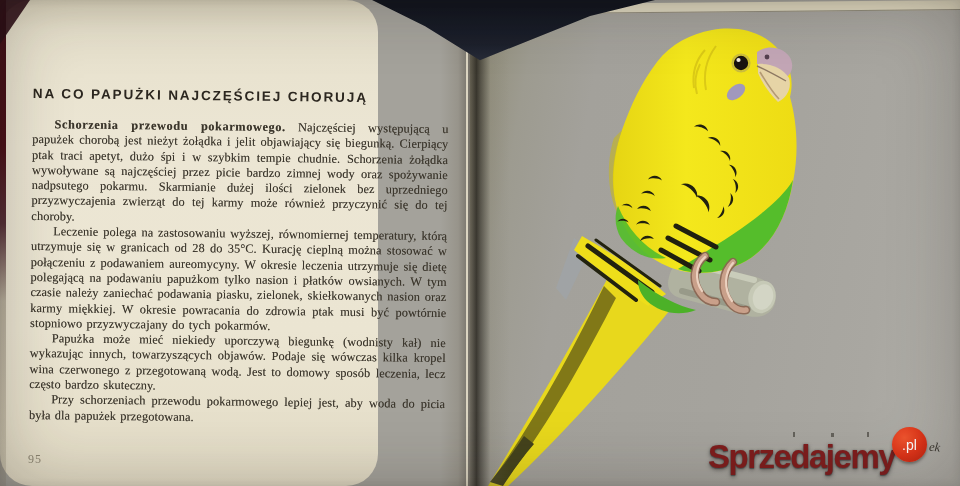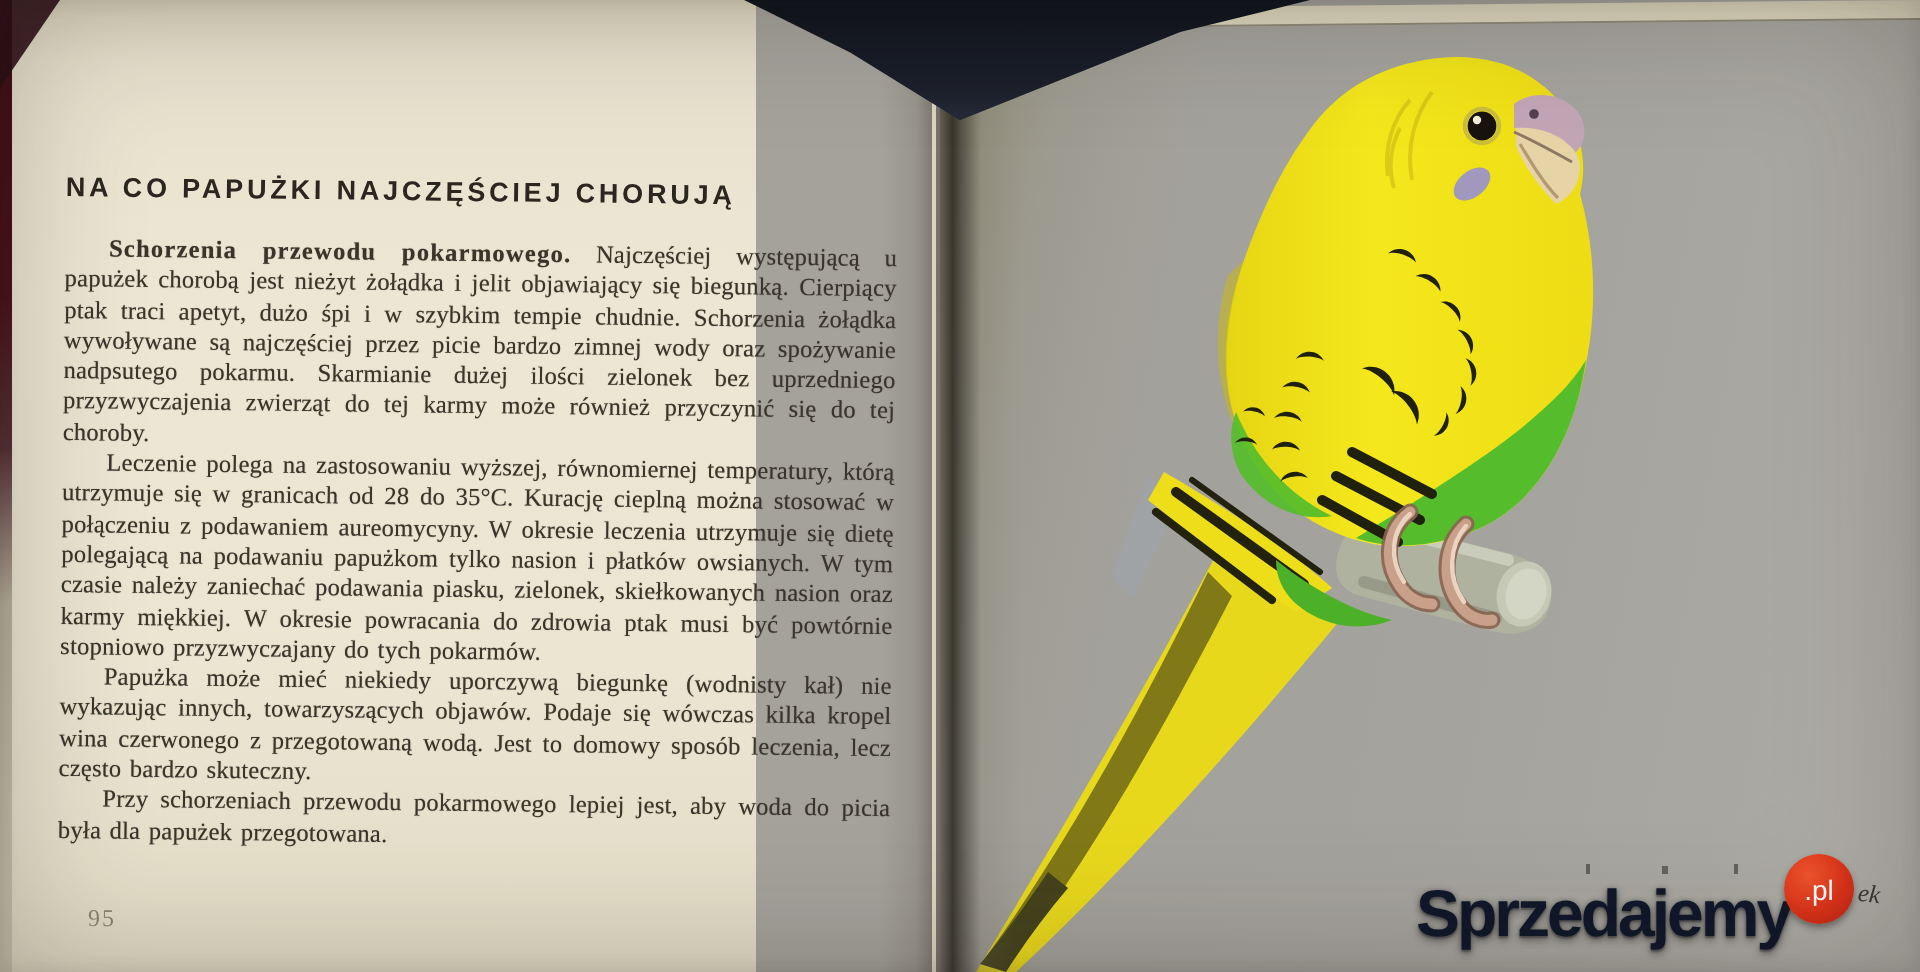--- a/index.html
+++ b/index.html
@@ -5,39 +5,40 @@
   html,body{margin:0;padding:0;background:#777;}
   .photo{
     position:relative;width:960px;height:486px;overflow:hidden;
     background:#a4a29b;
     font-family:"Liberation Serif", serif;
   }
   
   .left-page{
     position:absolute;left:0;top:0;width:378px;height:486px;
     background:linear-gradient(180deg,#ddd6bf 0%,#e7e1cd 6%,#ece6d4 30%,#ebe5d2 68%,#e3dcc6 100%);
+    border-radius:32px;
   }
   .text-block{
     position:absolute;left:33px;top:86px;width:416px;
     transform:rotate(0.7deg);transform-origin:left top;
     color:#3a352b;
   }
   .heading{
     font-family:"Liberation Sans", sans-serif;
     font-size:13.5px;font-weight:700;letter-spacing:1.9px;
     color:#2b261f;margin:0 0 16px 0;white-space:nowrap;
   }
   .para{
     margin:0;font-size:12.3px;line-height:15.3px;text-align:justify;
     text-indent:22px;word-spacing:0.09em;letter-spacing:0.1px;
     text-shadow:0 0 0.5px rgba(58,53,43,0.55);
   }
   .lead{font-weight:700;letter-spacing:0.6px;}
   .page-number{
-    position:absolute;left:44px;top:452px;font-size:12px;color:#77705d;
+    position:absolute;left:28px;top:452px;font-size:12px;color:#77705d;
     letter-spacing:1px;opacity:0.8;
   }
   
   .right-page{
     position:absolute;left:470px;top:0;width:490px;height:486px;
     background:
       linear-gradient(100deg,#827f6d 0%,#94917f 5%,#9d9b90 12%,#a3a19b 24%,#a5a39d 55%,#a9a7a1 80%,#b2b0aa 100%);
   }
   .rp-top-edge{
     position:absolute;left:505px;top:0;width:455px;height:9px;
@@ -88,21 +89,21 @@
       linear-gradient(90deg,#2f2c25 0 3px,transparent 3px) 38px 1px/16px 4px no-repeat,
       linear-gradient(90deg,#2f2c25 0 2px,transparent 2px) 74px 0/12px 5px no-repeat;
     opacity:0.55;
   }
   .watermark{
     position:absolute;left:708px;top:436px;width:236px;height:46px;
     font-family:"Liberation Sans", sans-serif;
   }
   .wm-brand{
     position:absolute;left:0;top:2px;
-    font-size:33px;font-weight:700;letter-spacing:-1.5px;color:#0f172a;
+    font-size:33px;font-weight:700;letter-spacing:-1.5px;color:#7f1d1d;
     text-shadow:0 1px 1px rgba(70,70,70,0.8),0 2px 4px rgba(40,40,40,0.55),0 0 2px rgba(90,90,90,0.5);
   }
   .wm-circle{
     position:absolute;left:184px;top:-9px;width:35px;height:35px;border-radius:50%;
     background:radial-gradient(circle at 35% 30%,#f1552f 0%,#de3318 55%,#bf2110 100%);
     color:#fff;font-size:14px;font-weight:400;
     display:flex;align-items:center;justify-content:center;
     box-shadow:0 2px 3px rgba(30,30,30,0.45);
   }
 </style>

